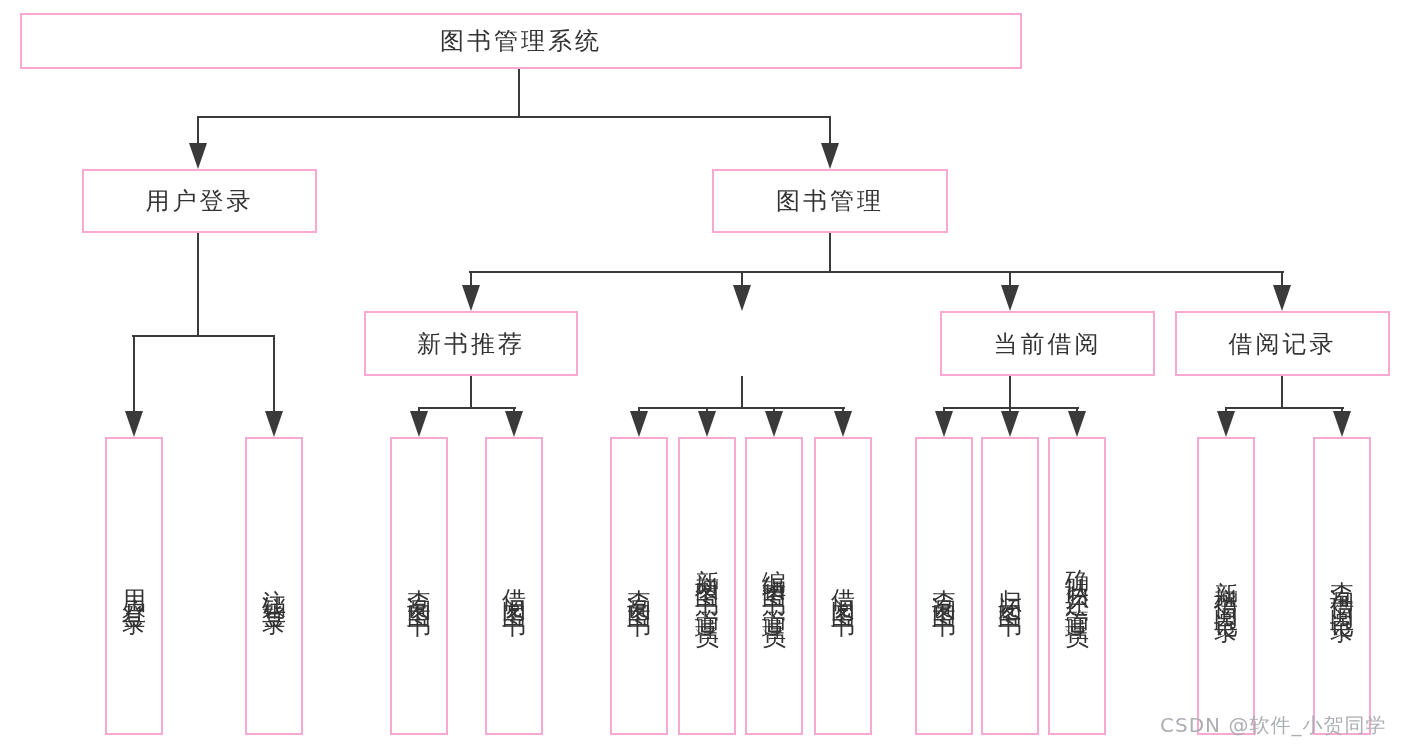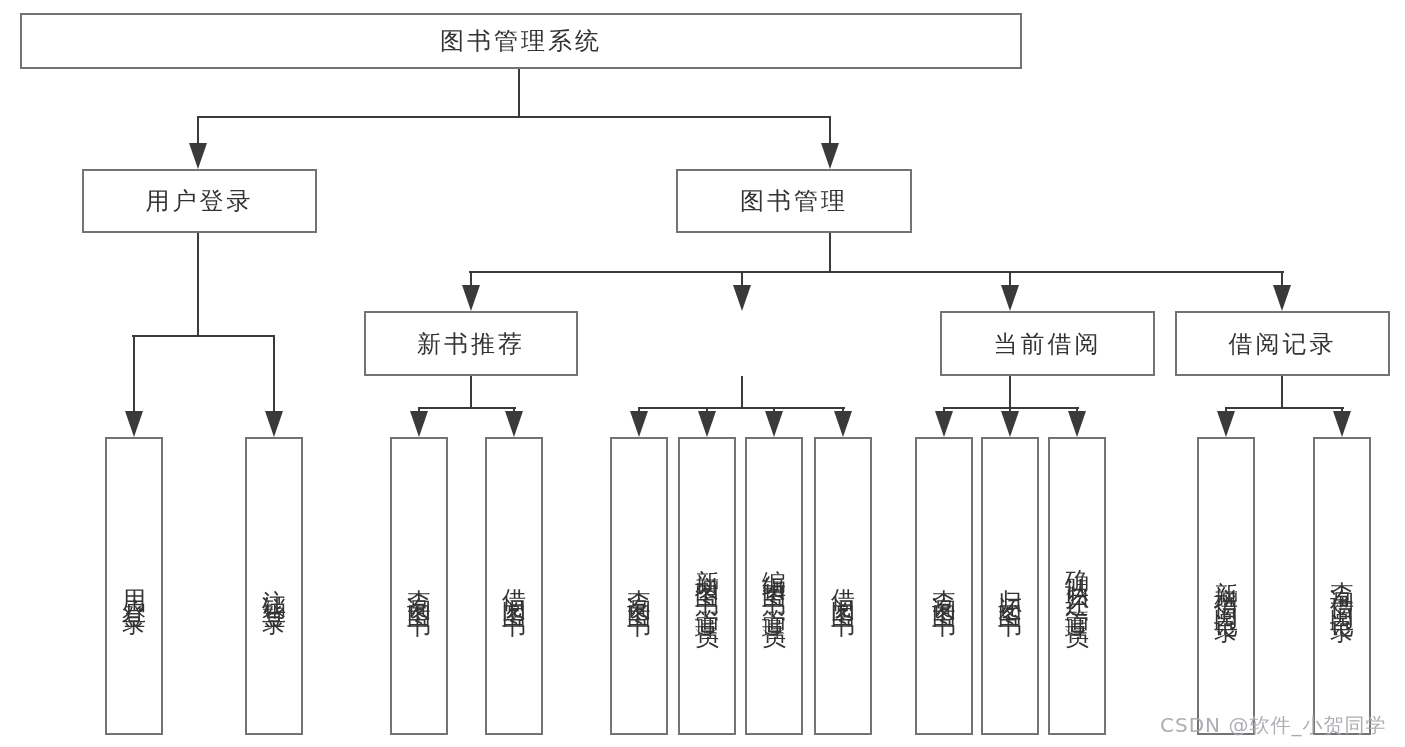--- a/index.html
+++ b/index.html
@@ -7,21 +7,21 @@
     position: relative;
     width: 1405px;
     height: 747px;
     background: #ffffff;
     font-family: "DejaVu Sans", "Liberation Sans", sans-serif;
     overflow: hidden;
   }
   .box {
     position: absolute;
     box-sizing: border-box;
-    border: 2px solid #737373;
+    border: 2px solid #f9a8d4;
     background: #ffffff;
     color: #333333;
     display: flex;
     align-items: center;
     justify-content: center;
     font-size: 24px;
     letter-spacing: 3px;
     text-align: center;
     line-height: 1;
   }
@@ -59,21 +59,21 @@
   <div class="box" style="left:20px; top:13px; width:1002px; height:56px;">图书管理系统</div>
 
   <div class="lv" style="left:518px; top:69px;  height:48px;"></div>
   <div class="lh" style="left:197px; top:116px; width:634px;"></div>
   <div class="lv" style="left:197px; top:116px; height:28px;"></div>
   <div class="arrow" style="left:189px; top:143px;"></div>
   <div class="lv" style="left:829px; top:116px; height:28px;"></div>
   <div class="arrow" style="left:821px; top:143px;"></div>
 
   <div class="box" style="left:82px;  top:169px; width:235px; height:64px;">用户登录</div>
-  <div class="box" style="left:676px; top:169px; width:236px; height:64px;">图书管理</div>
+  <div class="box" style="left:712px; top:169px; width:236px; height:64px;">图书管理</div>
 
   <div class="lv" style="left:197px; top:233px; height:104px;"></div>
   <div class="lh" style="left:132px; top:335px; width:143px;"></div>
   <div class="lv" style="left:133px; top:335px; height:77px;"></div>
   <div class="arrow" style="left:125px; top:411px;"></div>
   <div class="lv" style="left:273px; top:335px; height:77px;"></div>
   <div class="arrow" style="left:265px; top:411px;"></div>
 
   <div class="lv" style="left:829px; top:233px; height:40px;"></div>
   <div class="lh" style="left:469px; top:271px; width:815px;"></div>

